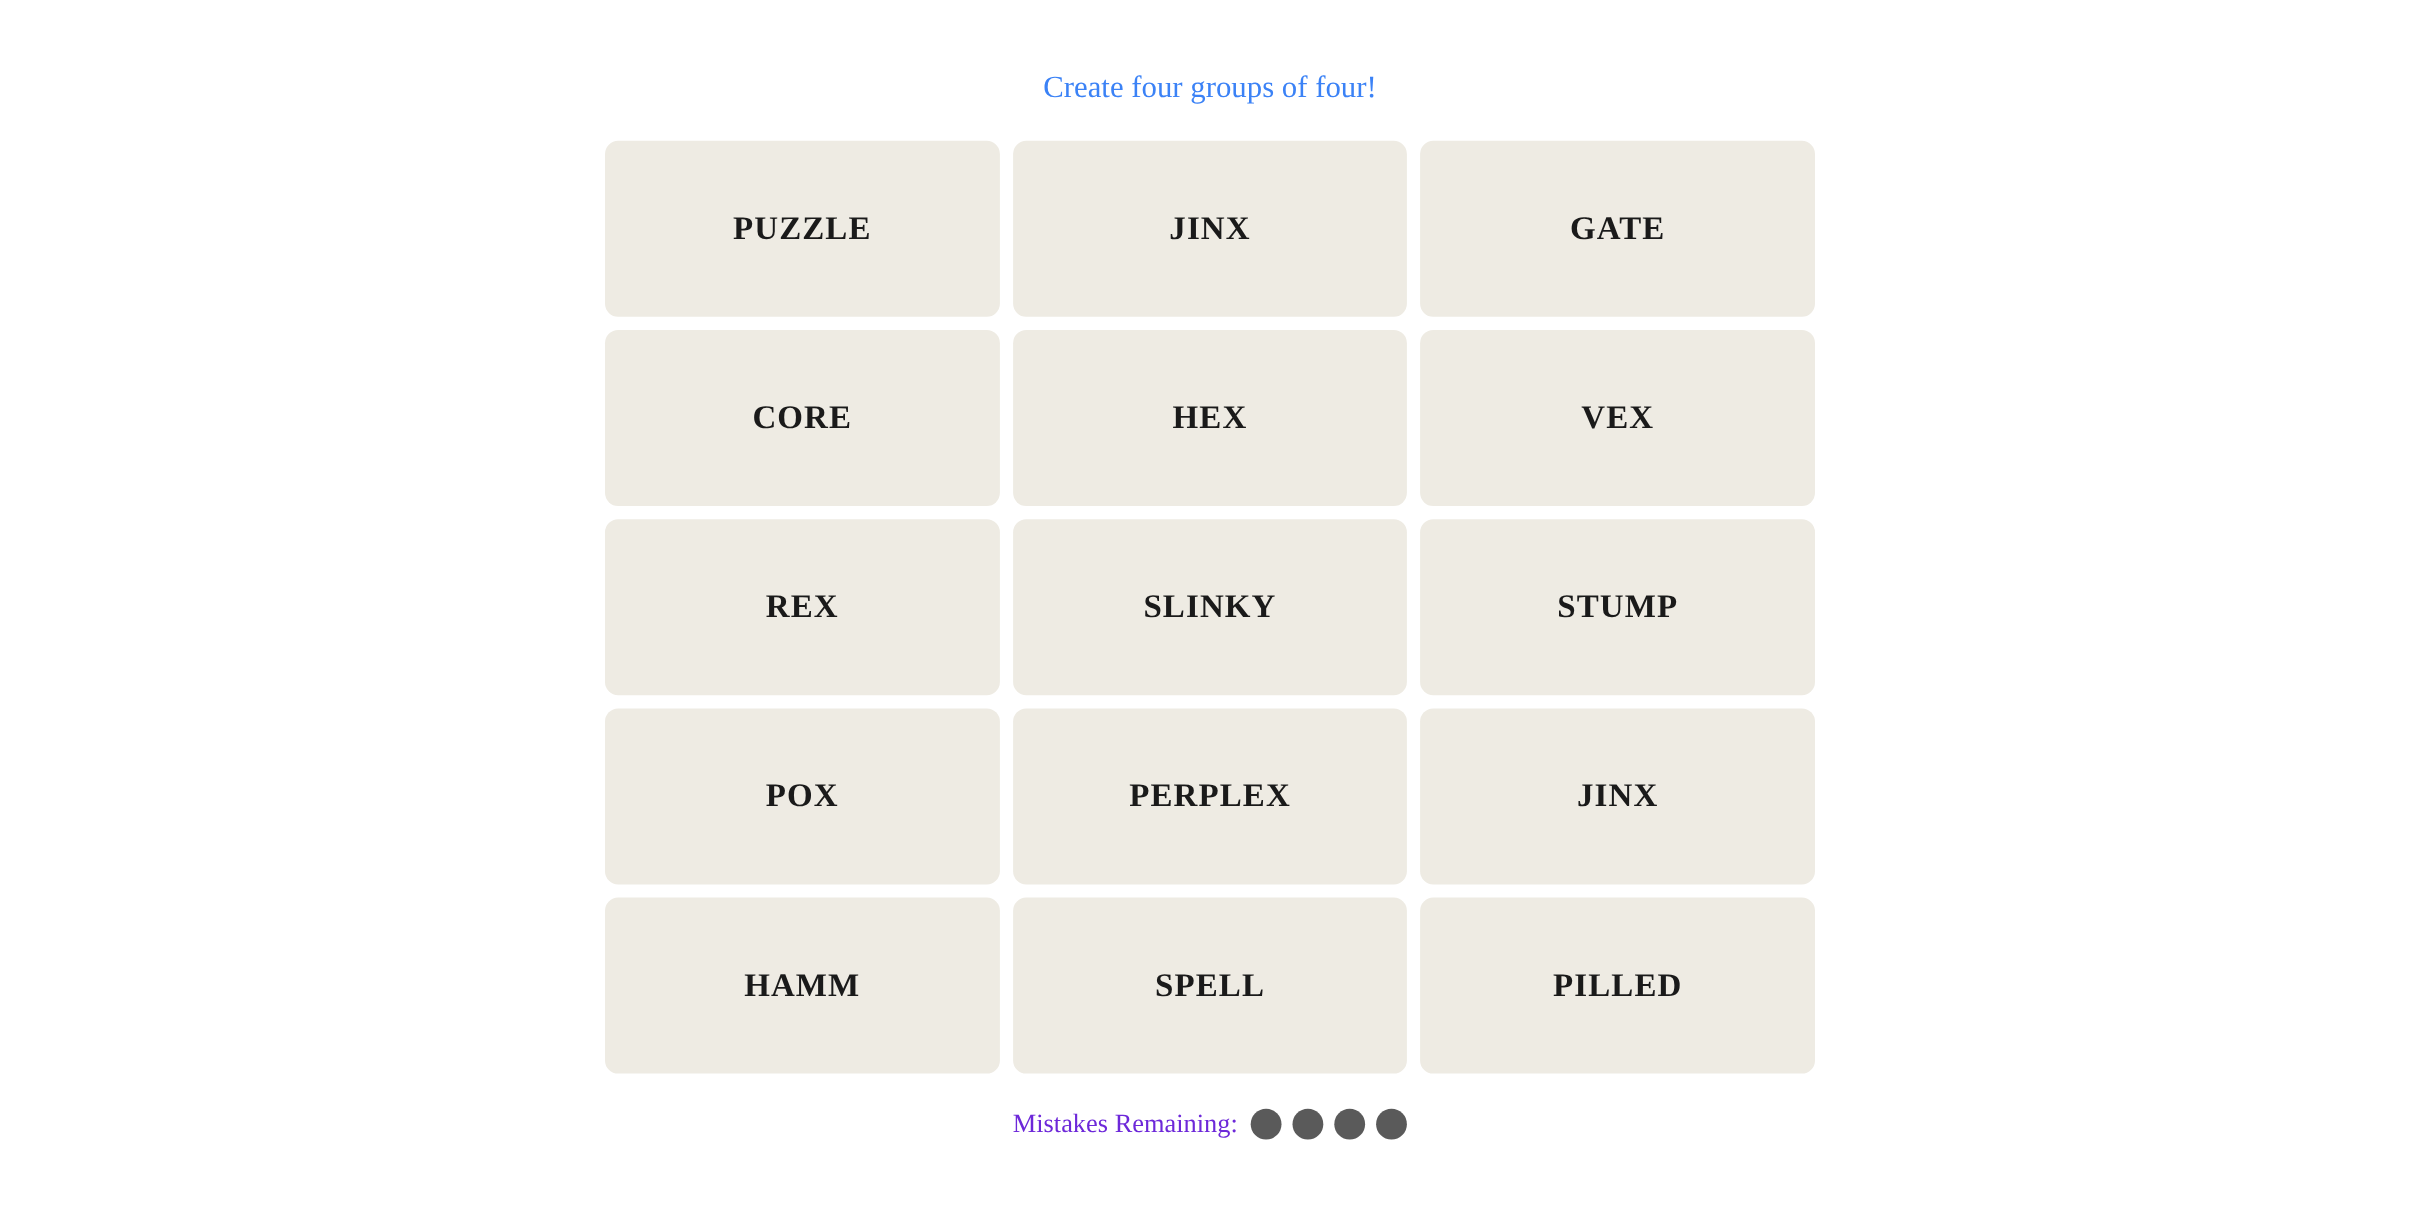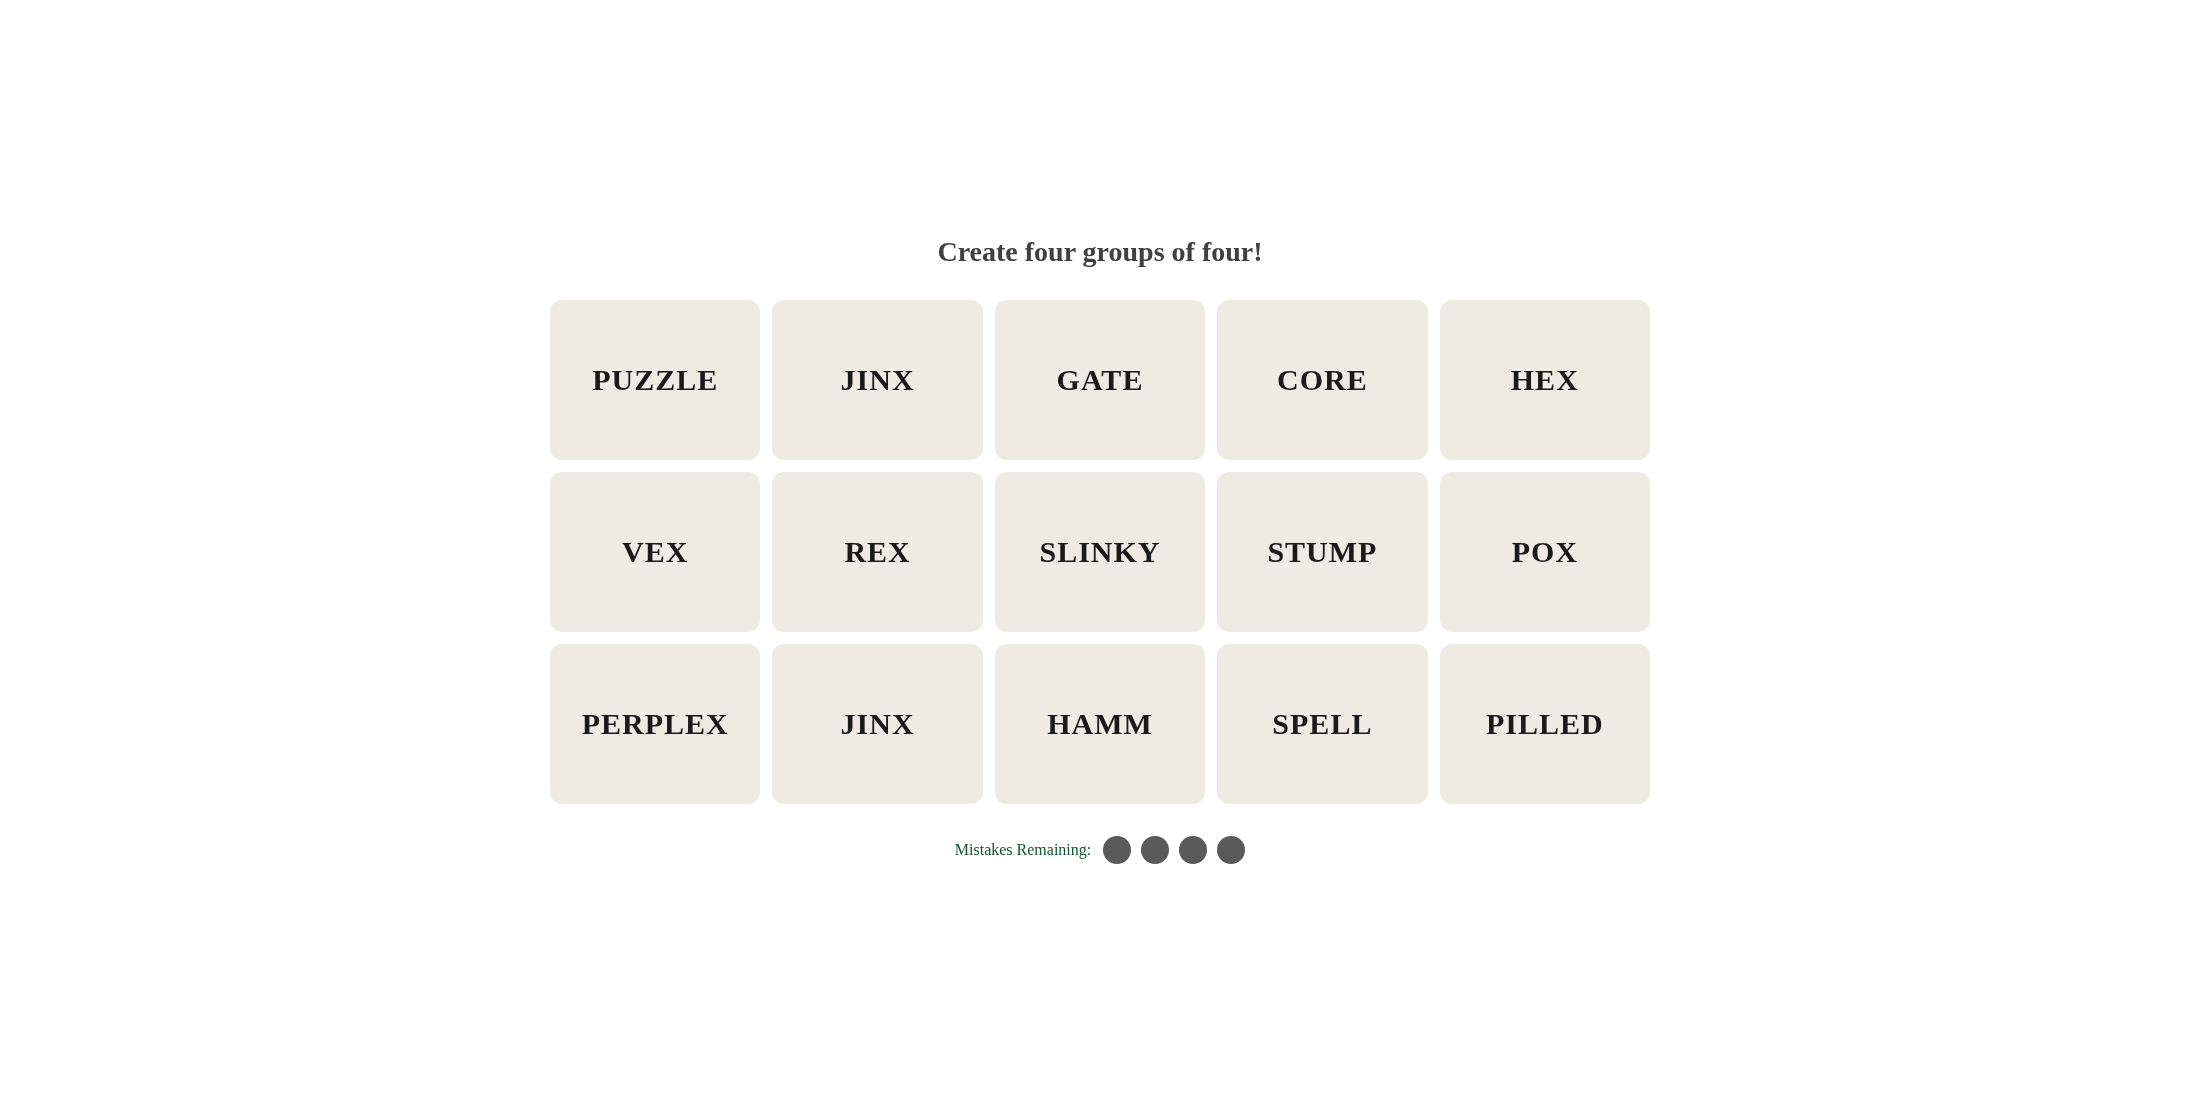--- a/index.html
+++ b/index.html
@@ -22,29 +22,29 @@
     .game-container {
       display: flex;
       flex-direction: column;
       align-items: center;
       gap: 24px;
       width: 1100px;
     }
 
     .subtitle {
       font-size: 28px;
-      color: #404040;
+      color: #3b82f6;
       font-family: 'Georgia', serif;
-      font-weight: 700;
+      font-weight: 400;
       margin-bottom: 8px;
     }
 
     .grid {
       display: grid;
-      grid-template-columns: repeat(5, 1fr);
+      grid-template-columns: repeat(3, 1fr);
       gap: 12px;
       width: 100%;
     }
 
     .tile {
       background-color: #eeebe3;
       border-radius: 12px;
       display: flex;
       justify-content: center;
       align-items: center;
@@ -63,22 +63,22 @@
     }
 
     .mistakes-row {
       display: flex;
       align-items: center;
       gap: 12px;
       margin-top: 8px;
     }
 
     .mistakes-text {
-      font-size: 16px;
-      color: #14532d;
+      font-size: 24px;
+      color: #6d28d9;
       font-family: 'Georgia', serif;
       text-align: center;
     }
 
     .mistakes-dots {
       display: flex;
       gap: 10px;
     }
 
     .dot {

